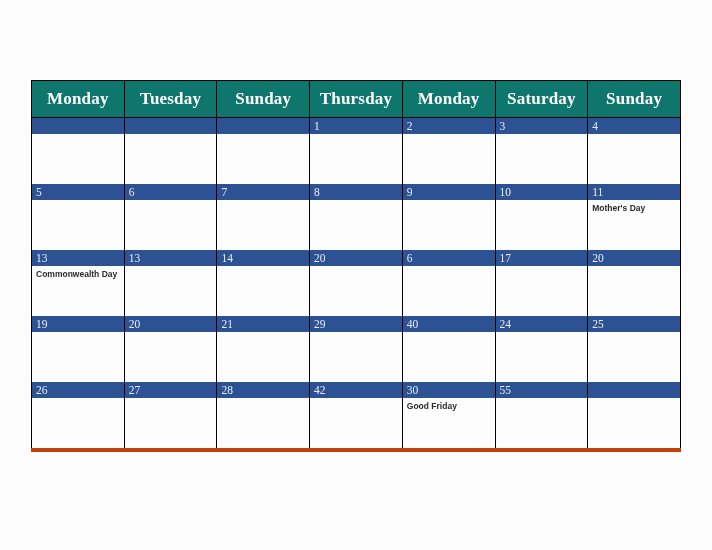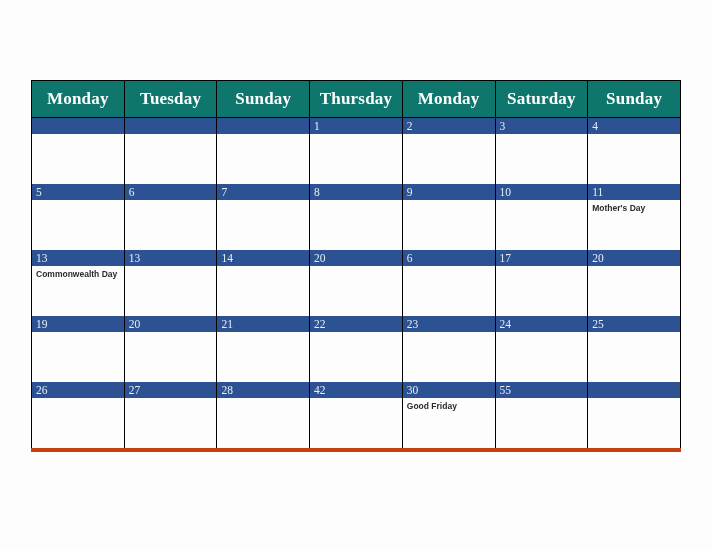--- a/index.html
+++ b/index.html
@@ -274,25 +274,25 @@
           </td>
           <td>
             <span class="daynum">20</span>
             <div class="events"></div>
           </td>
           <td>
             <span class="daynum">21</span>
             <div class="events"></div>
           </td>
           <td>
-            <span class="daynum">22</span>
-            <div class="events"></div>
-          </td>
-          <td>
-            <span class="daynum">23</span>
+            <span class="daynum">29</span>
+            <div class="events"></div>
+          </td>
+          <td>
+            <span class="daynum">40</span>
             <div class="events"></div>
           </td>
           <td>
             <span class="daynum">24</span>
             <div class="events"></div>
           </td>
           <td>
             <span class="daynum">25</span>
             <div class="events"></div>
           </td>

